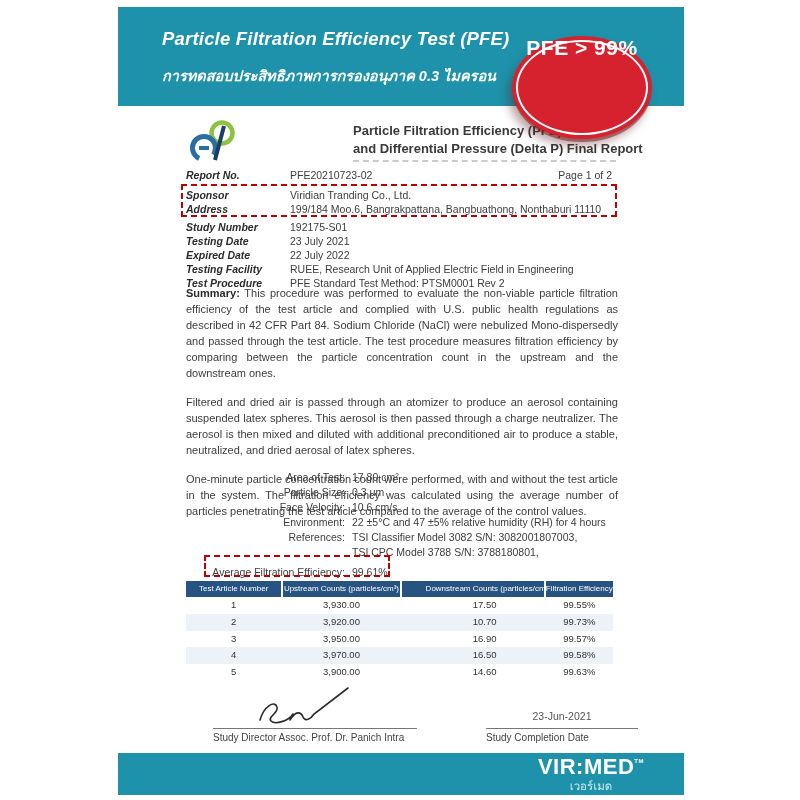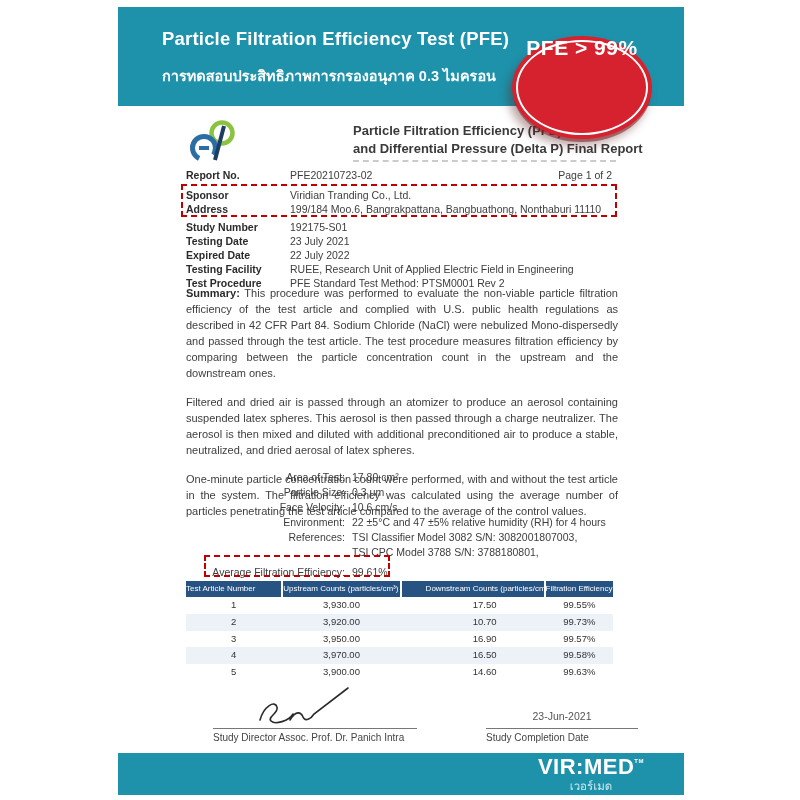--- a/index.html
+++ b/index.html
@@ -1,21 +1,21 @@
 <!DOCTYPE html>
 <html><head>
 <meta charset="utf-8">
 <style>
   html,body{margin:0;padding:0;background:#ffffff;}
   .page{position:relative;width:800px;height:800px;background:#ffffff;overflow:hidden;
         font-family:"Liberation Sans","DejaVu Sans",sans-serif;color:#3a3a3a;}
 
   
   .header{position:absolute;left:118px;top:7px;width:566px;height:99px;background:#1e92aa;
-          box-sizing:border-box;padding:21px 0 0 44px;color:#ffffff;}
+          box-sizing:border-box;padding:21px 0 0 44px;color:#ffffff;font-style:italic;}
   .h-title{font-size:18.5px;font-weight:bold;letter-spacing:.2px;}
   .h-sub{font-size:14.5px;font-weight:600;margin-top:14px;}
 
   
   .badge{position:absolute;left:512px;top:36px;width:140px;height:103px;background:#d6212e;
          border-radius:50%;z-index:6;display:flex;align-items:flex-start;justify-content:center;
          box-shadow:-4px 7px 10px rgba(90,30,30,.40), 0 4px 0 -1px rgba(150,30,36,.55);}
   .badge::after{content:"";position:absolute;inset:4px;border:2px solid #ffffff;border-radius:50%;}
   .badge span{font-size:21px;font-weight:bold;color:#ffffff;letter-spacing:.5px;}
 
@@ -24,21 +24,21 @@
   .logo-text{position:absolute;left:246px;top:124px;width:110px;}
   .logo-name{font-size:20px;font-weight:800;color:#22272e;letter-spacing:2px;line-height:20px;}
   .logo-tag{font-size:4.8px;line-height:5.6px;color:#c00000;font-weight:bold;letter-spacing:.25px;margin-left:14px;}
 
   
   .rtitle{position:absolute;left:353px;top:122px;font-size:13px;font-weight:600;color:#3a3a3a;line-height:18px;}
   .gray-dash{position:absolute;left:353px;top:160px;width:263px;border-top:2px dashed #cbcbcb;}
 
   
   .frow{position:absolute;left:186px;width:430px;height:14px;font-size:10.5px;line-height:13px;}
-  .flabel{display:inline-block;width:104px;font-weight:bold;color:#2b2b2b;}
+  .flabel{display:inline-block;width:104px;font-weight:bold;color:#2b2b2b;font-style:italic;}
   .fvalue{color:#3d3d3d;}
   .fpage{position:absolute;right:4px;top:0;color:#3d3d3d;}
   .red-box-1{position:absolute;left:181px;top:184px;width:436px;height:33px;
              border:2px dashed #c00000;box-sizing:border-box;z-index:1;}
 
   
   .summary{position:absolute;left:186px;top:285px;width:432px;font-size:11px;line-height:16px;
            text-align:justify;color:#3d3d3d;}
   .summary p{margin:0 0 13px 0;}
   .bold{font-weight:bold;color:#2b2b2b;}
@@ -48,21 +48,21 @@
   .prow{height:15px;font-size:10.5px;line-height:15px;display:flex;}
   .plabel{width:159px;text-align:right;color:#3d3d3d;}
   .pvalue{margin-left:7px;color:#3d3d3d;}
   .red-box-2{position:absolute;left:204px;top:555px;width:186px;height:22px;
              border:2px dashed #c00000;box-sizing:border-box;}
 
   
   .rtable{position:absolute;left:186px;top:581px;width:427px;}
   .thead,.trow{display:flex;gap:2px;}
   .thead .cell{background:#265382;color:#ffffff;font-size:8px;line-height:16px;height:16px;
-               text-align:left;overflow:hidden;white-space:nowrap;}
+               text-align:center;overflow:hidden;white-space:nowrap;}
   .trow .cell{font-size:9.5px;line-height:16.8px;height:16.8px;text-align:center;color:#333333;}
   .trow.alt{background:#edf1f8;}
   .c1{width:24%;} .c2{width:29.3%;} .c3{width:29.7%;padding-left:24px;} .c4{width:17%;}
 
   
   .sig-svg{position:absolute;left:248px;top:684px;}
   .sig-line{position:absolute;border-top:1px solid #777777;}
   .sig-line.l{left:213px;top:728px;width:204px;}
   .sig-line.r{left:486px;top:728px;width:152px;}
   .sig-label{position:absolute;font-size:10px;color:#444444;}

